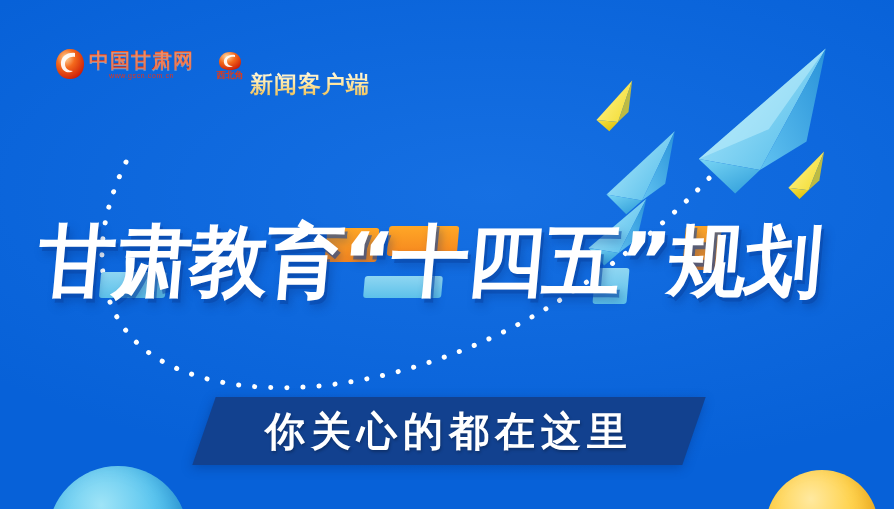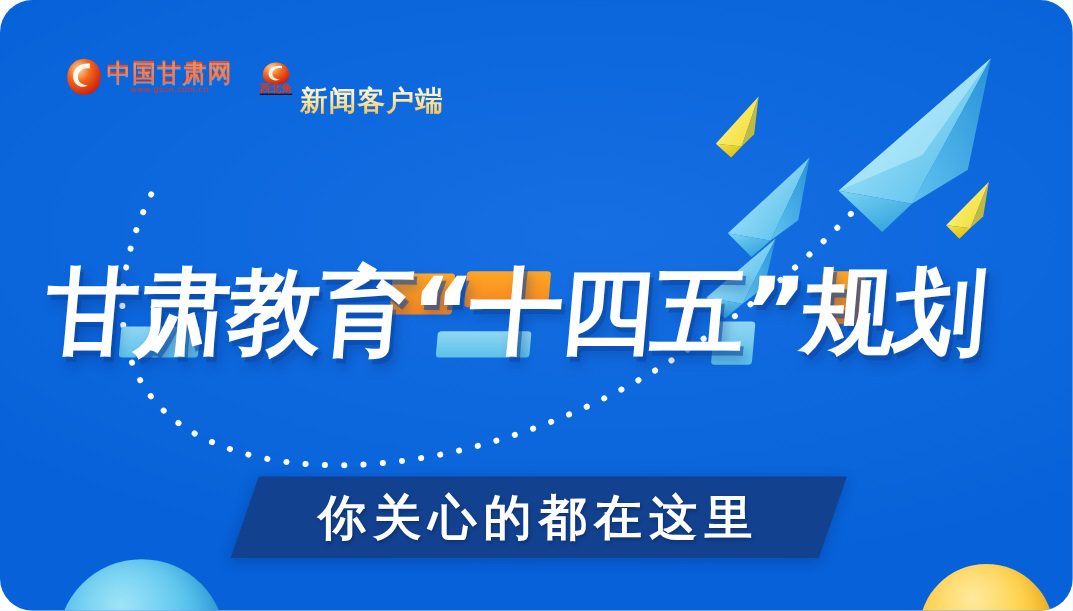--- a/index.html
+++ b/index.html
@@ -7,21 +7,20 @@
     padding: 0;
     background: #ffffff;
   }
   #poster {
     position: relative;
     width: 894px;
     height: 509px;
     overflow: hidden;
     background: #0761d8;
     font-family: "Liberation Sans", "DejaVu Sans", sans-serif;
-    border-radius: 27px;
   }
   
   #poster::before {
     content: "";
     position: absolute;
     inset: 0;
     background: radial-gradient(120% 90% at 55% 38%, rgba(60,150,255,0.28) 0%, rgba(7,97,216,0) 62%);
     pointer-events: none;
   }
 
@@ -78,21 +77,20 @@
     gap: 6px;
   }
   .xbj-mark {
     position: relative;
     width: 28px;
     height: 32px;
     display: flex;
     flex-direction: column;
     align-items: center;
     justify-content: flex-end;
-    text-decoration: underline;
   }
   .xbj-text {
     font-size: 9px;
     font-weight: bold;
     color: #e23a16;
     letter-spacing: 0;
     line-height: 1;
     white-space: nowrap;
     font-family: "DejaVu Sans", sans-serif;
   }

